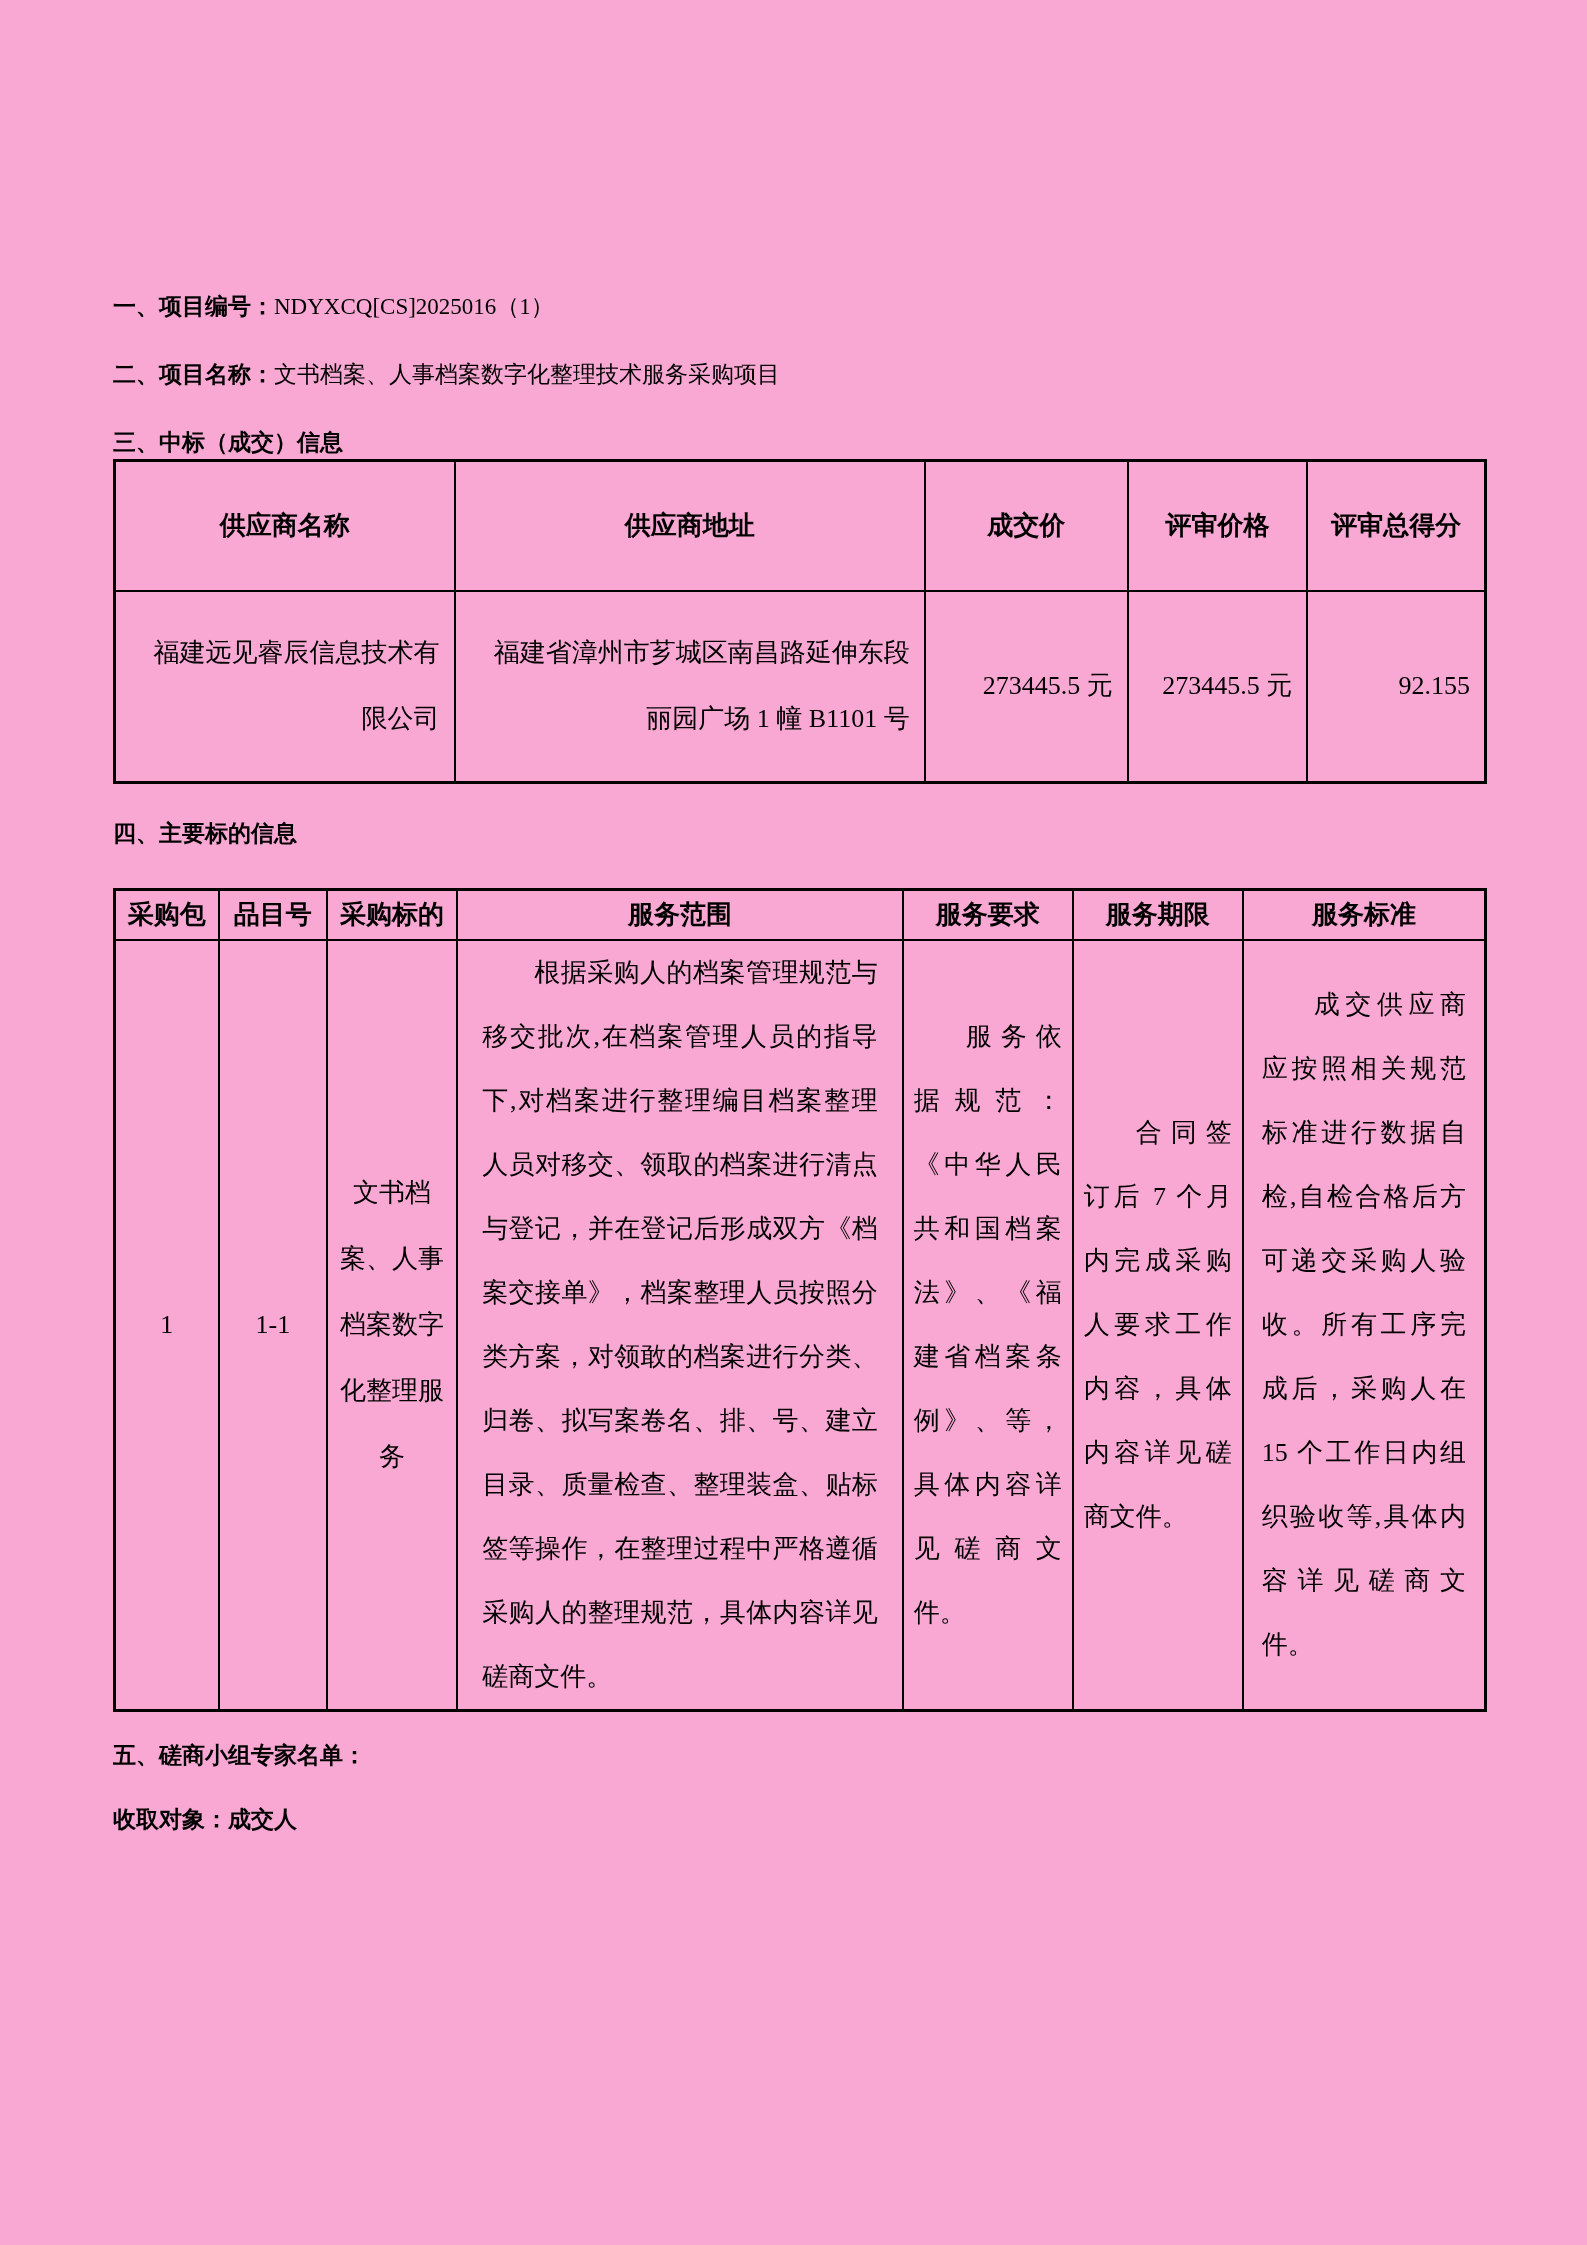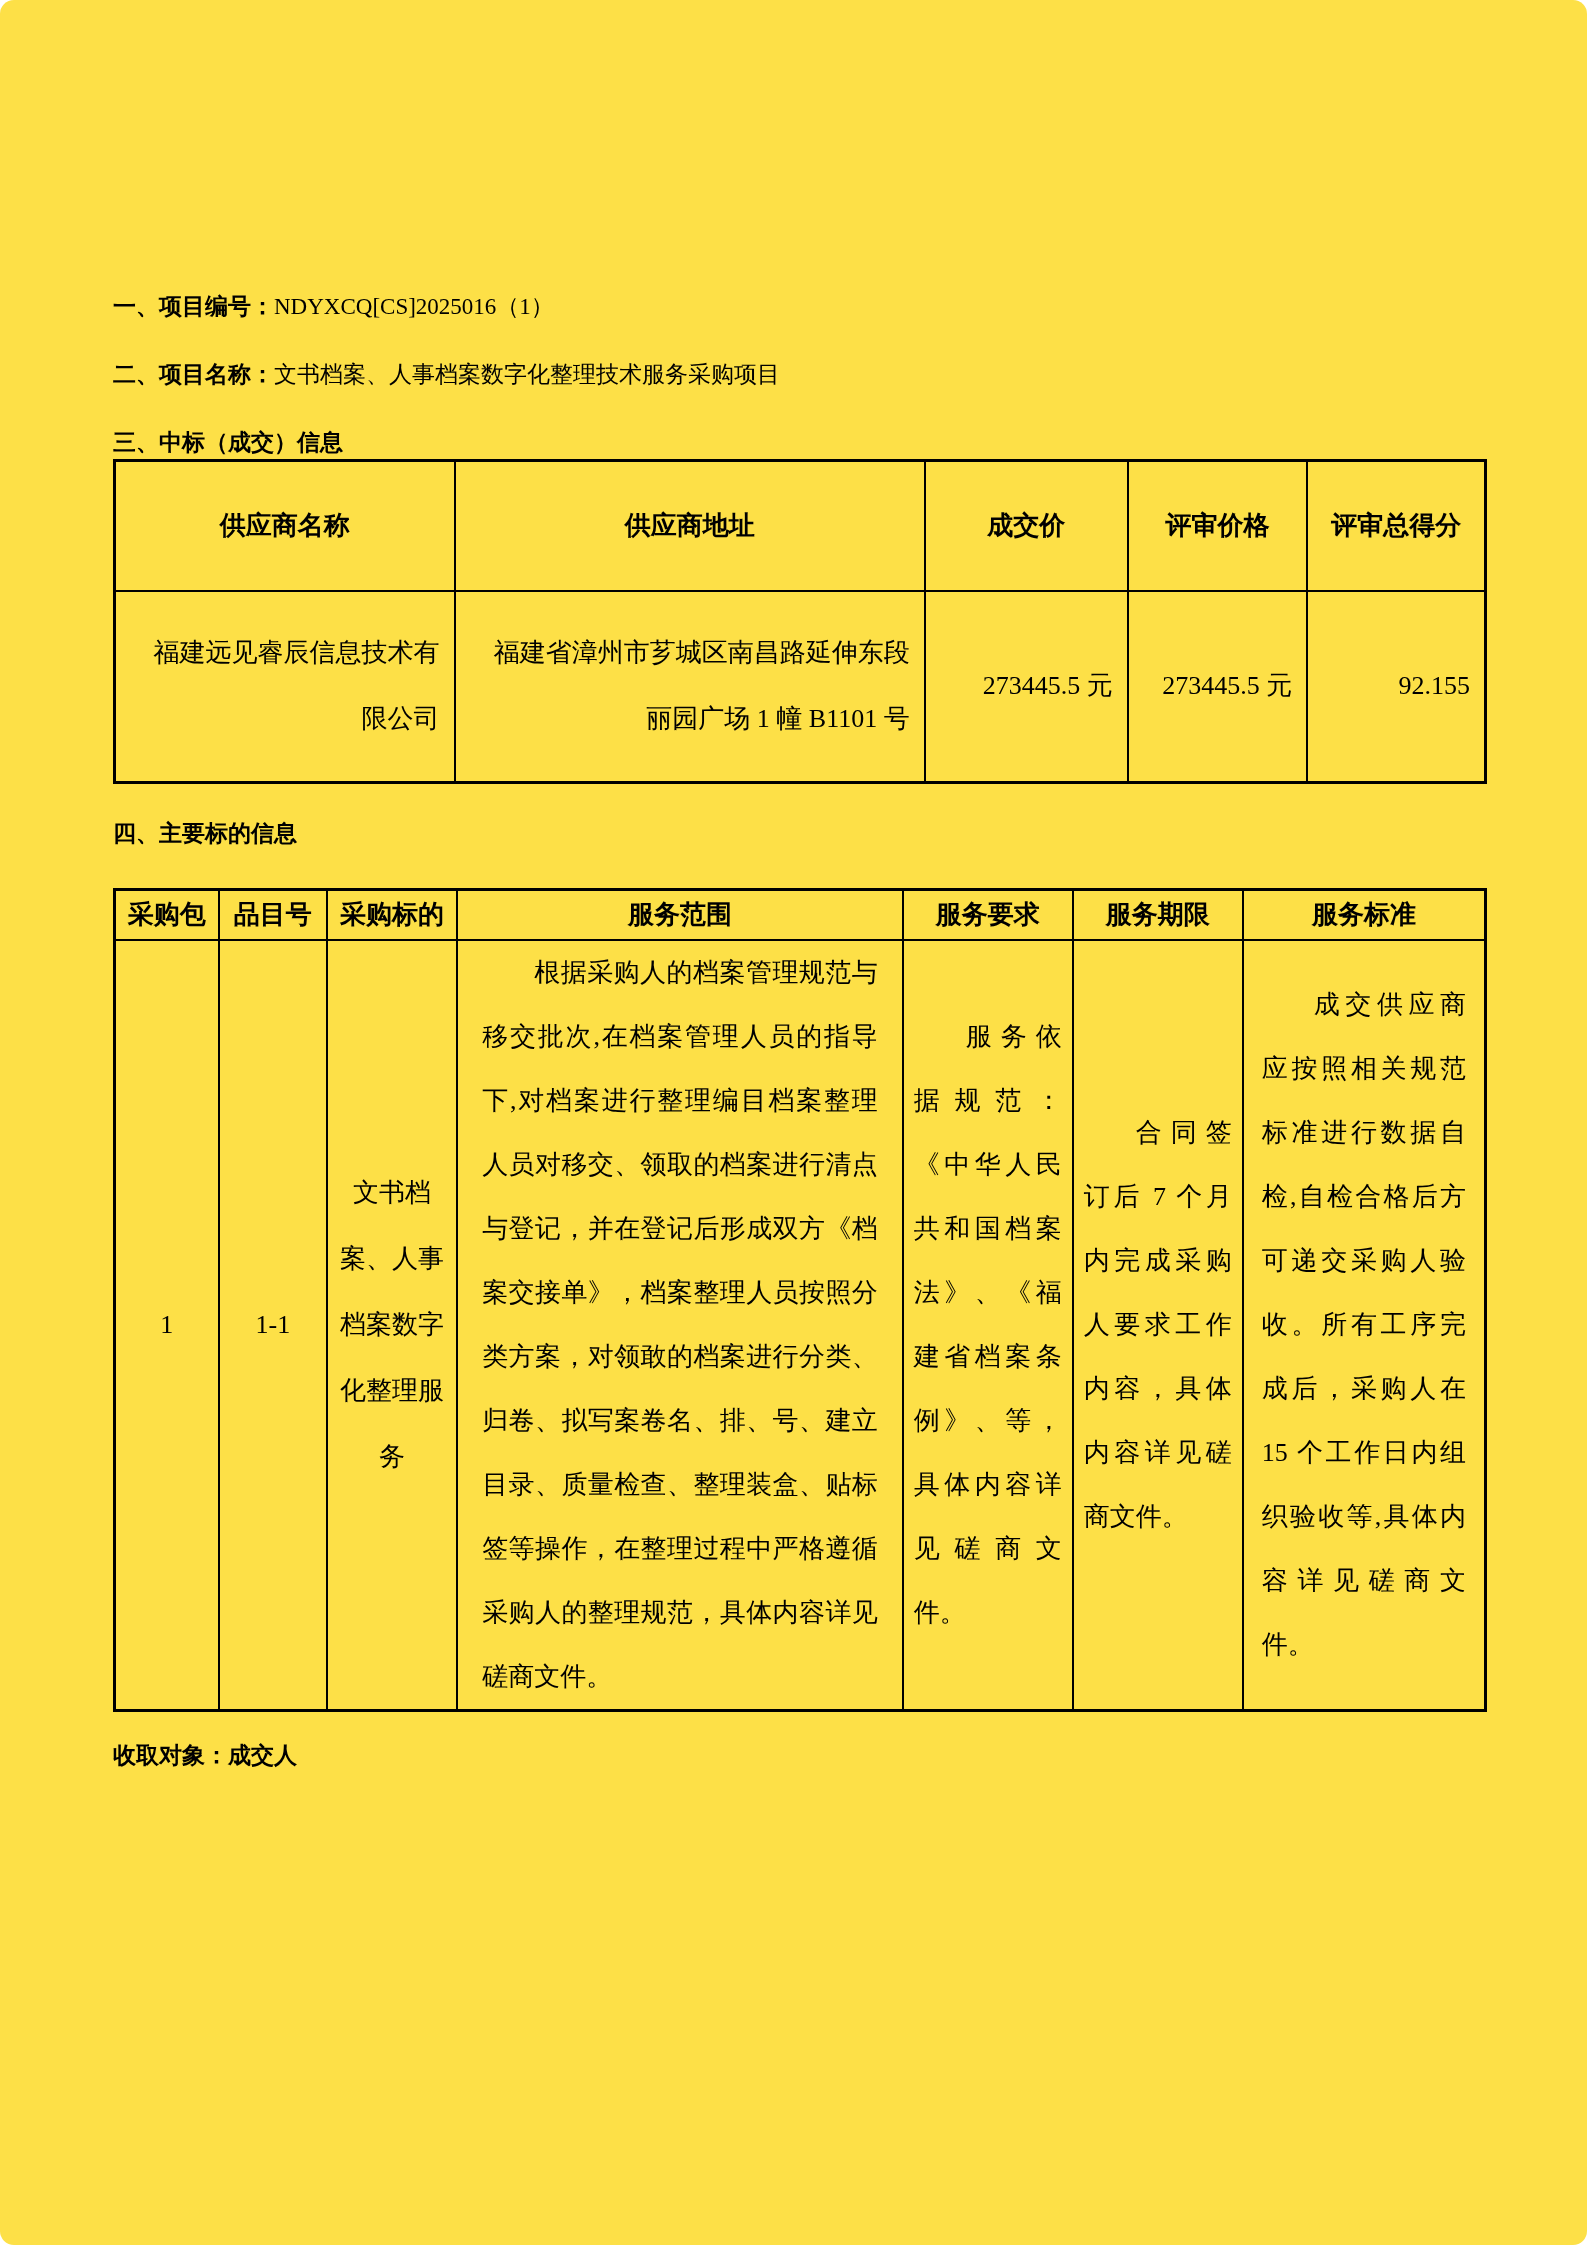--- a/index.html
+++ b/index.html
@@ -1,26 +1,25 @@
 <!DOCTYPE html>
 <html><head>
 <meta charset="utf-8">
 <style>
   * { margin: 0; padding: 0; box-sizing: border-box; }
   html, body { background: #ffffff; }
   .page {
     position: relative;
     width: 1587px;
     height: 2245px;
-    background: #fde047;
+    background: #f9a8d4;
     color: #000000;
     font-family: "Liberation Serif", "DejaVu Serif", serif;
     padding: 293px 100px 6px 113px;
     overflow: hidden;
-    border-radius: 14px;
   }
   .doc-line {
     font-size: 23px;
     line-height: 28px;
     margin-bottom: 40px;
     white-space: nowrap;
   }
   .doc-line .lbl { font-weight: bold; }
   .heading { font-weight: bold; }
   .m-b-sm { margin-bottom: 2px; }
@@ -151,20 +150,21 @@
         <td>
           <p class="cell-para">合同签订后 7 个月内完成采购人要求工作内容，具体内容详见磋商文件。</p>
         </td>
         <td class="standard-cell">
           <p class="cell-para">成交供应商应按照相关规范标准进行数据自检,自检合格后方可递交采购人验收。所有工序完成后，采购人在 15 个工作日内组织验收等,具体内容详见磋商文件。</p>
         </td>
       </tr>
     </tbody>
   </table>
 
+  <p class="doc-line heading m-b-md">五、磋商小组专家名单：</p>
 
 
 
   <p class="doc-line bold-line fee-line">
     <span class="lbl">收取对象：</span><span>成交人</span>
   </p>
 
 
 </div>
 

